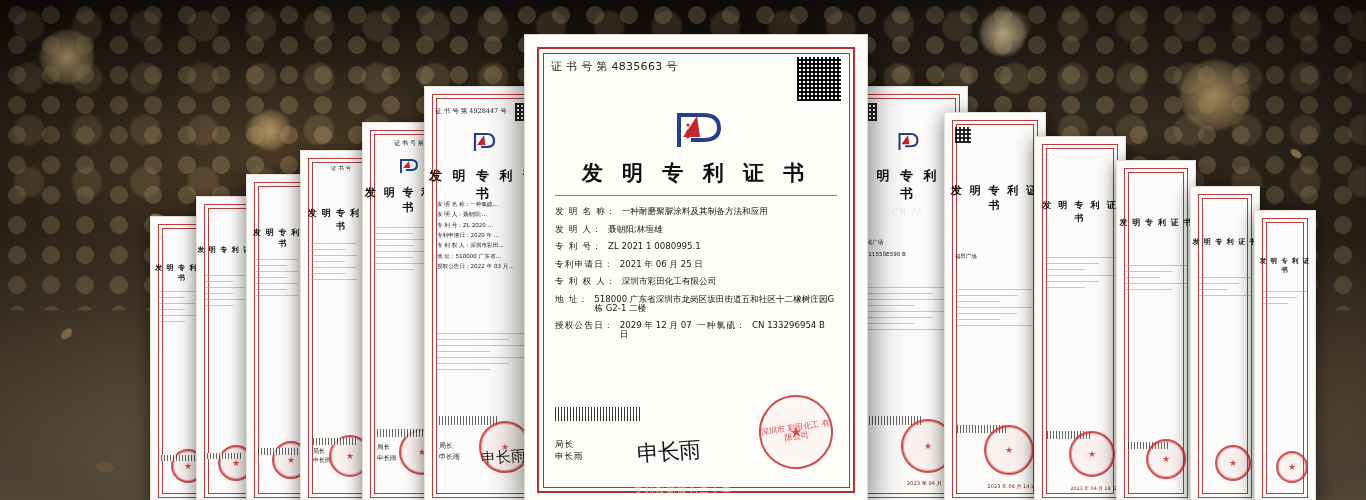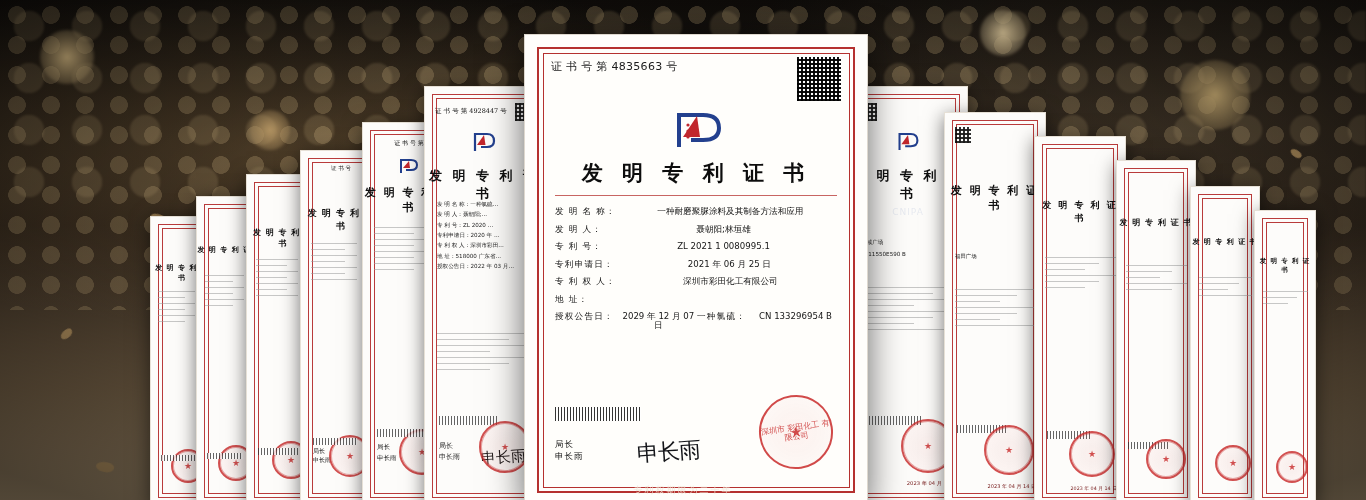--- a/index.html
+++ b/index.html
@@ -82,21 +82,21 @@
        repeating-linear-gradient(90deg,#111 0 2px,rgba(255,255,255,0) 2px 4px);
      background-blend-mode:multiply;}
   .mc-logo{position:absolute;left:50%;top:74px;transform:translateX(-50%);width:66px;height:42px;}
   .mc-title{position:absolute;left:0;right:0;top:124px;text-align:center;
     font-family:"DejaVu Serif","Liberation Serif",serif;font-weight:700;font-size:21px;
     letter-spacing:6px;color:#0d0d0d;}
   .mc-rule{position:absolute;left:30px;right:30px;top:160px;height:1px;background:#b5312f;opacity:.75;}
   .mc-fields{position:absolute;left:30px;right:28px;top:172px;font-size:8.6px;color:#151515;line-height:1.05;}
   .mc-fields .row{display:flex;margin-bottom:8.5px;}
   .mc-fields .k{white-space:nowrap;letter-spacing:1.2px;margin-right:6px;}
-  .mc-fields .v{flex:1;text-align:center;}
+  .mc-fields .v{flex:1;}
   .mc-fields .row2{display:flex;margin-bottom:8.5px;}
   .mc-fields .row2 .half{flex:1;display:flex;}
   .mc-para{position:absolute;left:30px;right:28px;font-size:8px;color:#1a1a1a;line-height:1.55;text-align:justify;text-indent:16px;}
   .mc-seal{position:absolute;right:34px;bottom:34px;width:70px;height:70px;border-radius:50%;
     border:2.4px solid #c92b2b;opacity:.85;display:flex;align-items:center;justify-content:center;
     color:#c92b2b;font-size:8px;text-align:center;line-height:1.15;transform:rotate(-8deg);
     background:radial-gradient(circle,rgba(201,43,43,.07),rgba(201,43,43,.02));}
   .mc-seal .st{position:absolute;left:50%;top:50%;transform:translate(-50%,-50%);font-size:14px;}
   .mc-barcode{position:absolute;left:30px;bottom:82px;width:86px;height:14px;
     background:repeating-linear-gradient(90deg,#111 0 1px,#fff 1px 3px);opacity:.85;}
@@ -425,20 +425,21 @@
     <div class="row">
       <span class="k">专利申请日：</span>
       <span class="v">2021 年 06 月 25 日</span>
     </div>
     <div class="row">
       <span class="k">专 利 权 人：</span>
       <span class="v">深圳市彩田化工有限公司</span>
     </div>
     <div class="row">
       <span class="k">地        址：</span>
+      <span class="v">518000 广东省深圳市龙岗区坂田街道五和社区十二橡树庄园G栋 G2-1 二楼</span>
     </div>
     <div class="row2">
       <div class="half">
         <span class="k">授权公告日：</span>
         <span class="v">2029 年 12 月 07 日</span>
       </div>
       <div class="half">
         <span class="k">一种氯硫：</span>
         <span class="v">CN 133296954 B</span>
       </div>

